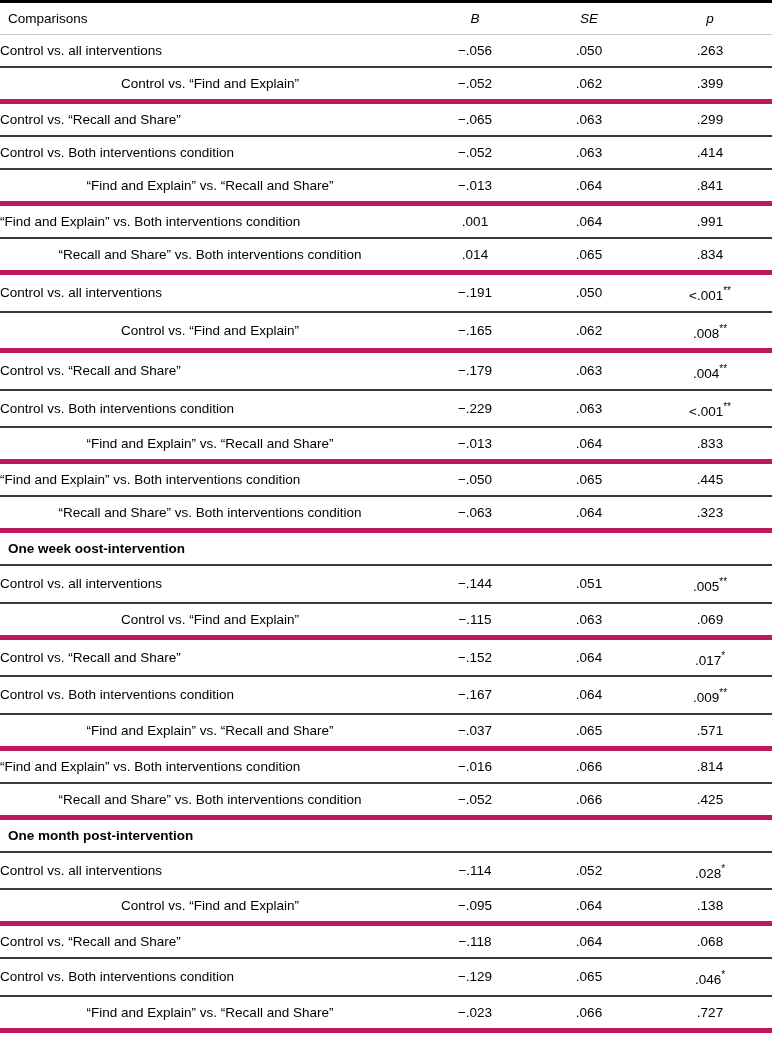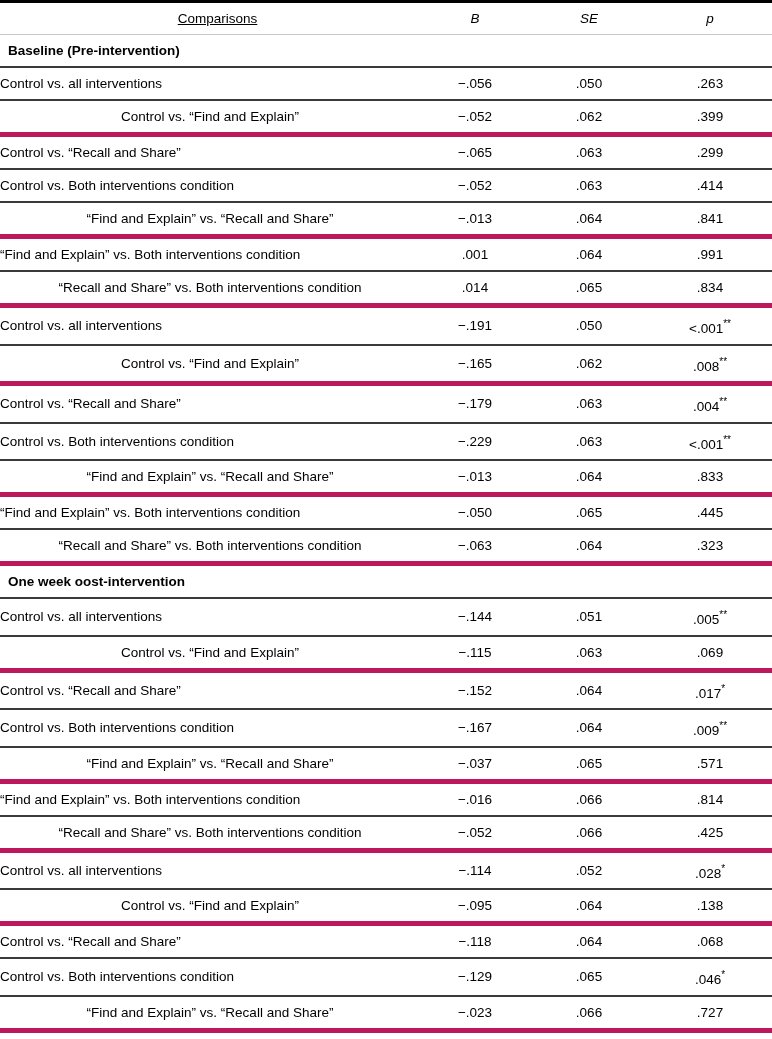--- a/index.html
+++ b/index.html
@@ -38,23 +38,22 @@
     vertical-align: middle;
     font-weight: normal;
     border-bottom: 1px solid #c9c9c9;
   }
 
   
   .head-row th {
     border-bottom: 1px solid #c9c9c9;
   }
   .head-row th.label-cell {
-    text-align: center;
-    padding-left: 15px;
-    text-decoration: underline;
+    text-align: left;
+    padding-left: 8px;
   }
   .head-row th.num-head {
     text-align: center;
     font-style: italic;
     font-size: 13.5px;
   }
   .head-row th.p-head {
     text-align: center;
     font-style: italic;
   }
@@ -103,23 +102,20 @@
   </colgroup>
   <thead>
     <tr class="head-row sep-light">
       <th class="label-cell">Comparisons</th>
       <th class="num-head">B</th>
       <th class="num-head">SE</th>
       <th class="p-head">p</th>
     </tr>
   </thead>
   <tbody id="table-body">
-      <tr class="section-row">
-        <td colspan="4">Baseline (Pre-intervention)</td>
-      </tr>
       <tr class="table-row sep-dark">
         <td class="label-cell">Control vs. all interventions</td>
         <td class="num-cell">−.056</td>
         <td class="num-cell">.050</td>
         <td class="p-cell"><span>.263</span></td>
       </tr>
       <tr class="table-row sep-light">
         <td class="label-cell">Control vs. “Find and Explain”</td>
         <td class="num-cell">−.052</td>
         <td class="num-cell">.062</td>
@@ -235,20 +231,23 @@
         <td class="num-cell">−.016</td>
         <td class="num-cell">.066</td>
         <td class="p-cell"><span>.814</span></td>
       </tr>
       <tr class="table-row sep-light">
         <td class="label-cell">“Recall and Share” vs. Both interventions condition</td>
         <td class="num-cell">−.052</td>
         <td class="num-cell">.066</td>
         <td class="p-cell"><span>.425</span></td>
       </tr>
+      <tr class="section-row">
+        <td colspan="4">One month post-intervention</td>
+      </tr>
       <tr class="table-row sep-dark">
         <td class="label-cell">Control vs. all interventions</td>
         <td class="num-cell">−.114</td>
         <td class="num-cell">.052</td>
         <td class="p-cell"><span>.028</span><span class="sup">*</span></td>
       </tr>
       <tr class="table-row sep-light">
         <td class="label-cell">Control vs. “Find and Explain”</td>
         <td class="num-cell">−.095</td>
         <td class="num-cell">.064</td>

